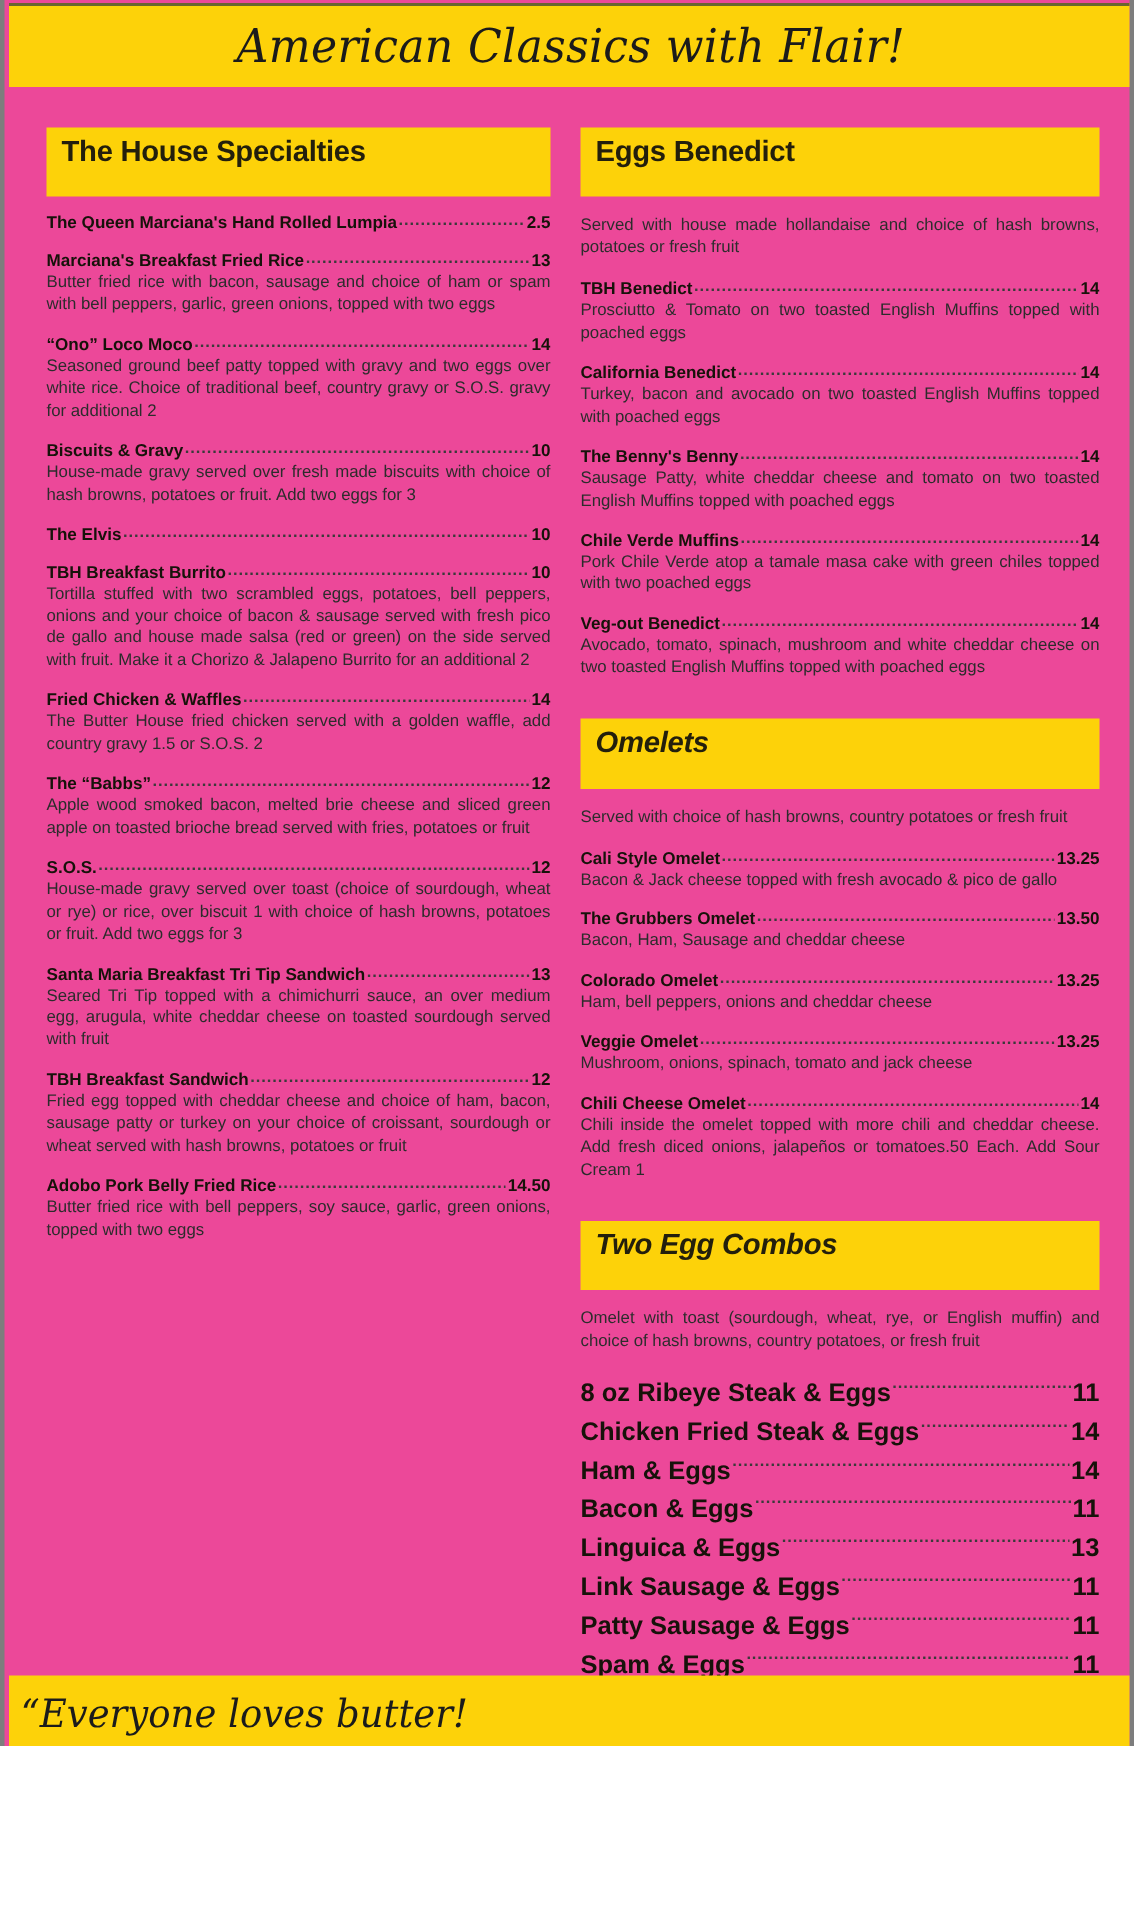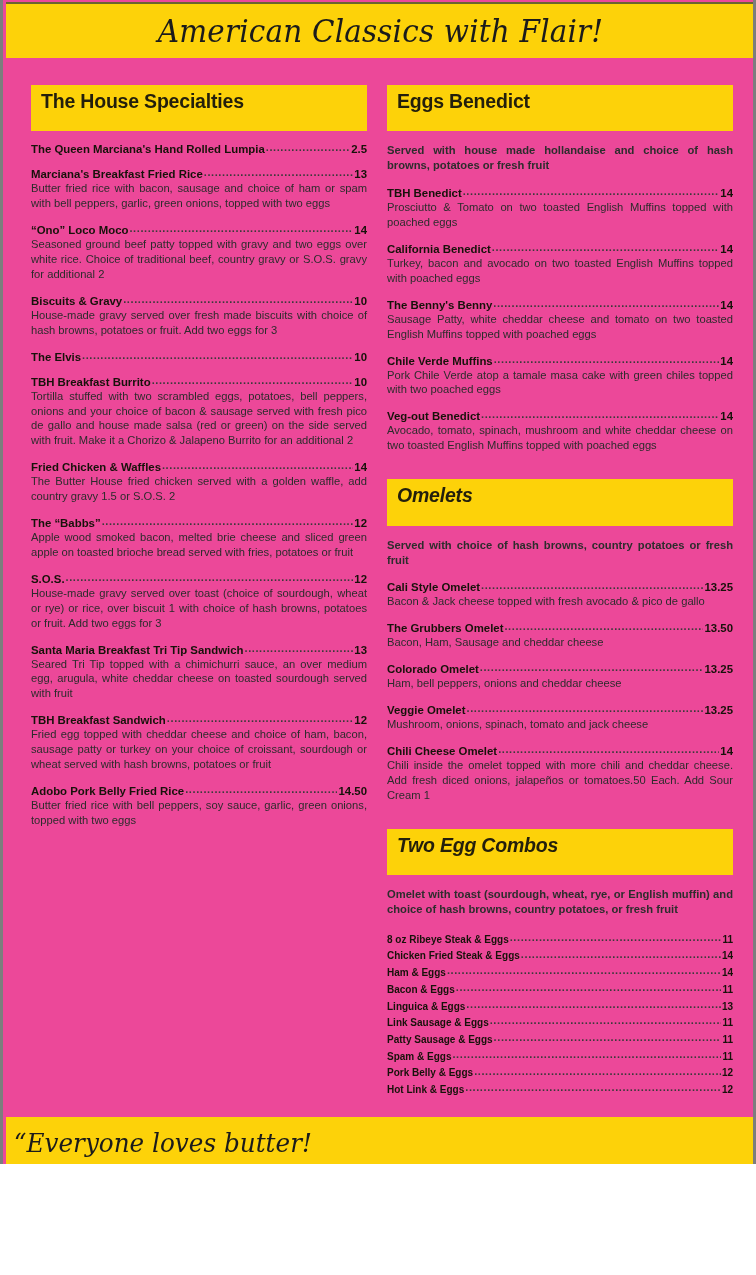--- a/index.html
+++ b/index.html
@@ -96,21 +96,20 @@
   }
   .sec-head.sub { margin-top: 26px; font-style: italic; }
 
   
   .blurb {
     font-size: 11.2px;
     color: #2d2d2d;
     line-height: 1.33;
     margin: 0 0 14px 0;
     text-align: justify;
-    font-weight: bold;
   }
 
   
   .item { margin-bottom: 13px; }
   .item-line {
     display: flex;
     align-items: baseline;
     font-size: 11.4px;
     font-weight: bold;
     color: #17120a;
@@ -138,22 +137,22 @@
     color: #2c2c2c;
     line-height: 1.33;
     margin-top: 1px;
     text-align: justify;
   }
 
   
   .combo-list { margin-top: 14px; }
   .combo-row {
     display: flex;
-    align-items: center;
-    font-size: 10px;
+    align-items: flex-start;
+    font-size: 17px;
     font-weight: bold;
     color: #17120a;
     white-space: nowrap;
     overflow: hidden;
     line-height: 1.52;
   }
 
   
   .watermark {
     position: absolute;

